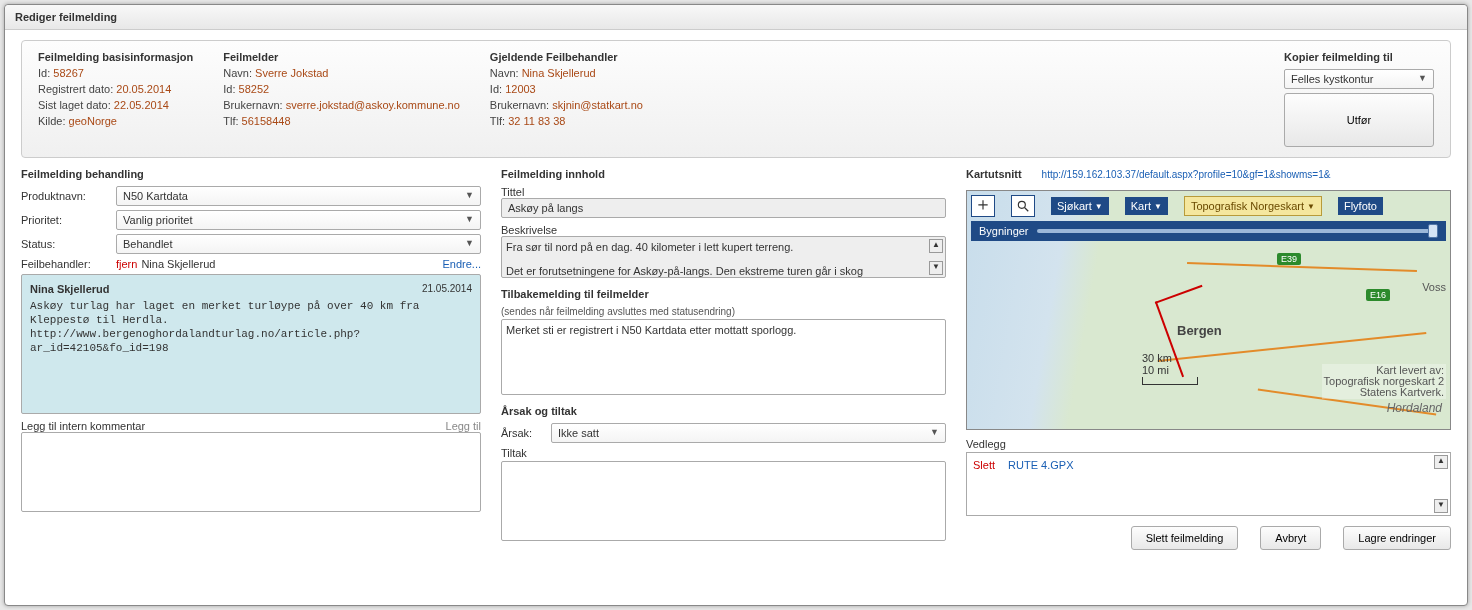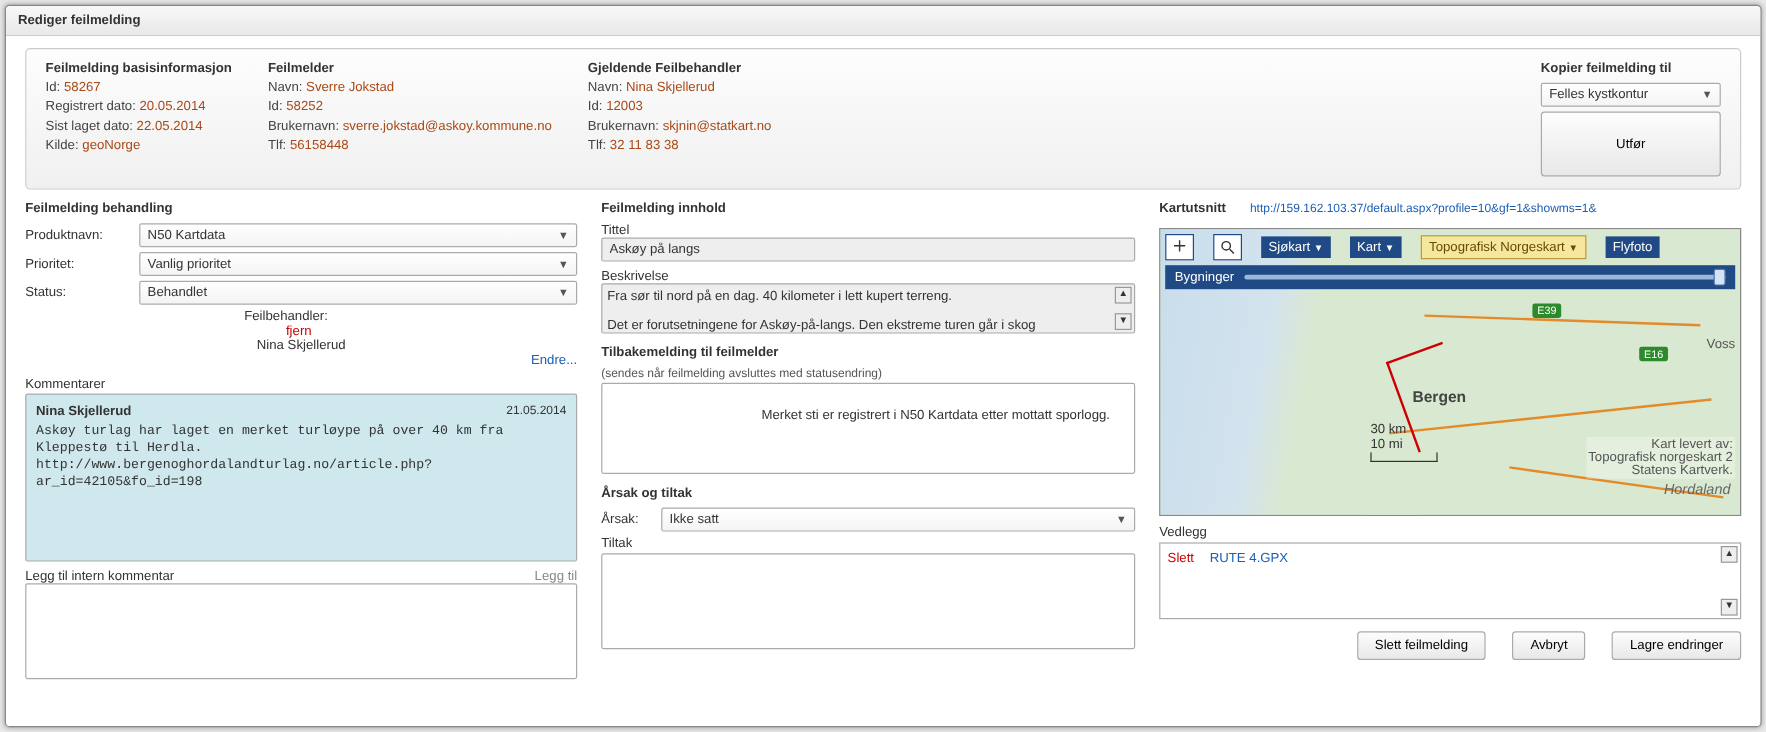--- a/index.html
+++ b/index.html
@@ -15,41 +15,41 @@
 .info-row .label { color: #444; }
 .info-row .val { color: #a94916; }
 .main-cols { display: flex; gap: 20px; }
 .col1 { width: 460px; }
 .col2 { width: 445px; }
 .col3 { flex: 1; }
 .section-title { font-weight: bold; margin-bottom: 6px; }
 .form-row { display: flex; align-items: center; margin-bottom: 4px; }
 .form-row .lbl { width: 95px; }
 .select, .textinput, textarea { border: 1px solid #aaa; background: linear-gradient(#fff,#f4f4f4); padding: 3px 6px; border-radius: 2px; width: 100%; color: #333; }
-.select { display: flex; justify-content: space-between; align-items: center; cursor: pointer; }
+.select { display: flex; justify-content: space-between; cursor: pointer; }
 .select .arrow { font-size: 9px; color: #555; }
 .textinput-ro { background: #eee; }
-.feilbeh-row { display: flex; align-items: center; flex-direction: column; }
+.feilbeh-row { display: flex; align-items: center; }
 .fjern { color: #c00; margin-right: 4px; cursor: pointer; }
 .endre { color: #1a5fb4; margin-left: auto; cursor: pointer; }
 .kommentarlabel { margin-top: 8px; margin-bottom: 2px; }
 .kombox { border: 1px solid #aaa; background: #cfe8ed; border-radius: 2px; padding: 8px; height: 140px; position: relative; }
 .kom-name { font-weight: bold; }
 .kom-date { position: absolute; top: 8px; right: 8px; font-size: 10px; }
 .kom-text { margin-top: 4px; line-height: 14px; word-wrap: break-word; font-family: Liberation Mono, monospace; }
 .leggtilrow { display: flex; margin-top: 6px; }
 .leggtil-lbl { }
 .leggtil-link { margin-left: auto; color: #888; cursor: pointer; }
 .big-textarea { width: 100%; height: 80px; border: 1px solid #aaa; border-radius: 2px; resize: none; padding: 4px; background: #fff; }
 .sub-label { font-size: 10px; color: #555; margin-bottom: 2px; }
 .desc-area { border: 1px solid #aaa; background: #eee; border-radius: 2px; height: 42px; padding: 4px; overflow: hidden; position: relative; }
 .desc-area .scroll { position: absolute; right: 2px; top: 2px; bottom: 2px; width: 14px; display: flex; flex-direction: column; }
 .scroll-btn { border: 1px solid #999; background: #eee; font-size: 8px; text-align: center; line-height: 10px; height: 14px; cursor: pointer; }
 .scroll-btn.down { margin-top: auto; }
-.tilbake-area { border: 1px solid #aaa; background: #fff; border-radius: 2px; height: 76px; padding: 20px; text-align: right; }
+.tilbake-area { border: 1px solid #aaa; background: #fff; border-radius: 2px; height: 76px; padding: 4px; }
 .tiltak-area { border: 1px solid #aaa; background: #fff; border-radius: 2px; height: 80px; margin-top: 2px; }
 .kart-row { display: flex; align-items: baseline; margin-bottom: 4px; }
 .kart-link { color: #1a5fb4; font-size: 10px; margin-left: 20px; overflow: hidden; white-space: nowrap; text-overflow: ellipsis; flex: 1; cursor: pointer; }
 .map { border: 1px solid #888; height: 240px; position: relative; background: #d5e8d0; overflow: hidden; }
 .map-toolbar { position: absolute; top: 4px; left: 4px; right: 4px; display: flex; gap: 16px; align-items: center; }
 .tool-btn { background: #fff; border: 1px solid #1f4a86; padding: 2px 4px; height: 22px; display: flex; align-items: center; justify-content: center; cursor: pointer; }
 .tool-btn svg { width: 14px; height: 14px; }
 .layer-group { background: #1f4a86; color: #fff; padding: 3px 6px; display: flex; align-items: center; gap: 3px; cursor: pointer; font-size: 10px; }
 .layer-group.selected { background: #f5e79e; color: #6a4a00; border: 1px solid #b89b3a; }
 .layer-arrow { font-size: 8px; }
@@ -146,21 +146,20 @@
               <span>Behandlet</span>
               <span class="arrow">▼</span>
             </div>
         </div>
         <div class="form-row feilbeh-row">
           <div class="lbl">Feilbehandler:</div>
           <span class="fjern">fjern</span>
           <span>Nina Skjellerud</span>
           <span class="endre">Endre...</span>
         </div>
-        <div class="kommentarlabel">Kommentarer</div>
         <div class="kombox">
           <div class="kom-name">Nina Skjellerud</div>
           <div class="kom-date">21.05.2014</div>
           <div class="kom-text">Askøy turlag har laget en merket turløype på over 40 km fra Kleppestø til Herdla. http://www.bergenoghordalandturlag.no/article.php?ar_id=42105&amp;fo_id=198</div>
         </div>
         <div class="leggtilrow">
           <span class="leggtil-lbl">Legg til intern kommentar</span>
           <span class="leggtil-link">Legg til</span>
         </div>
         <textarea class="big-textarea" style=""></textarea>

